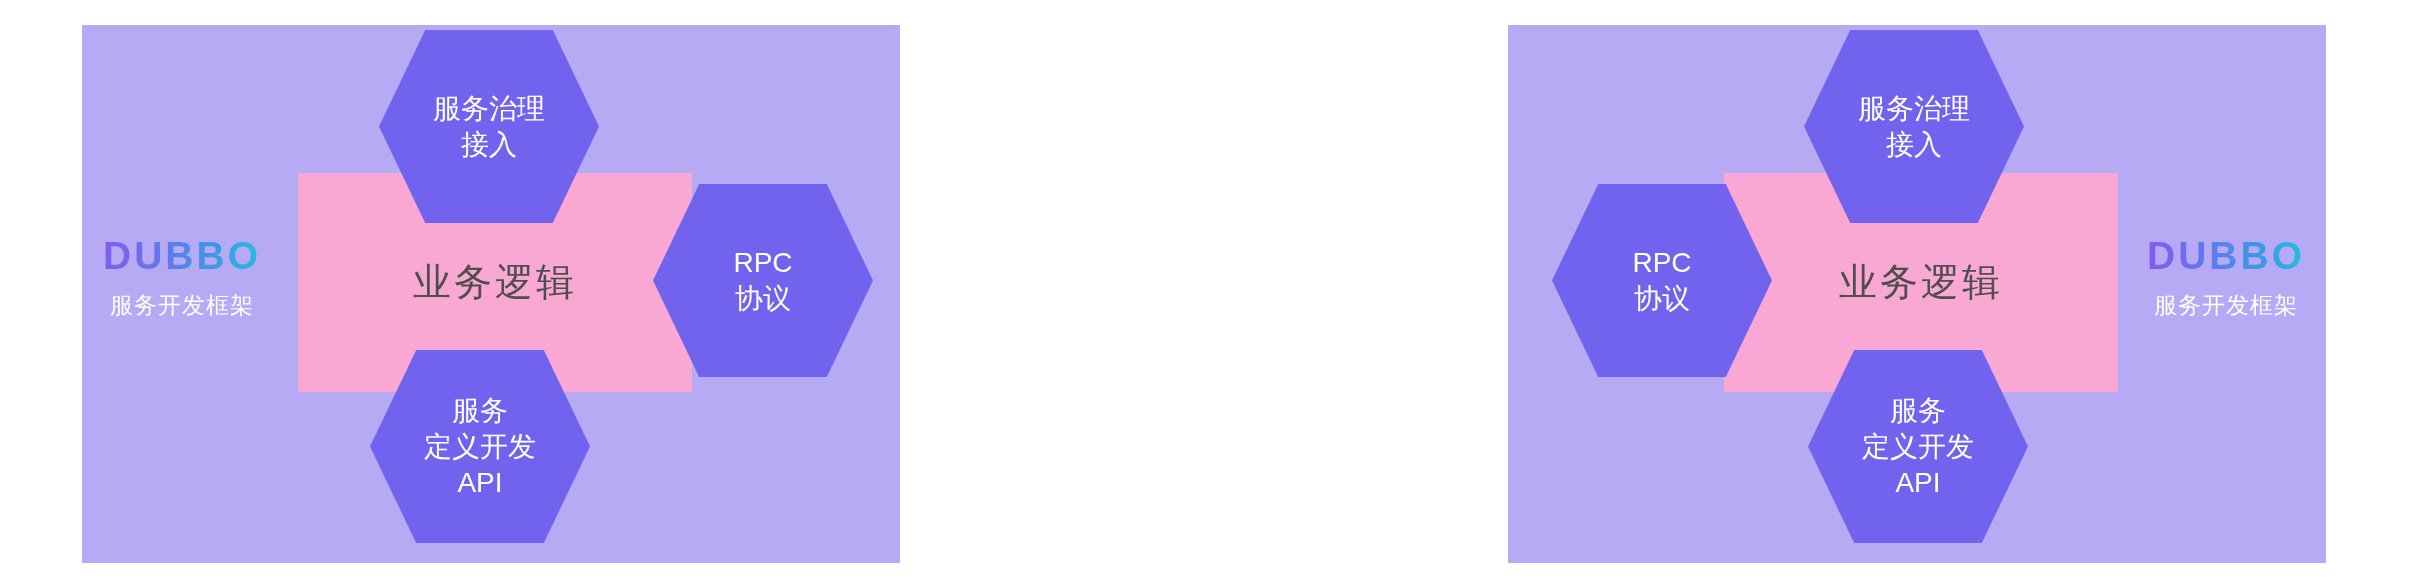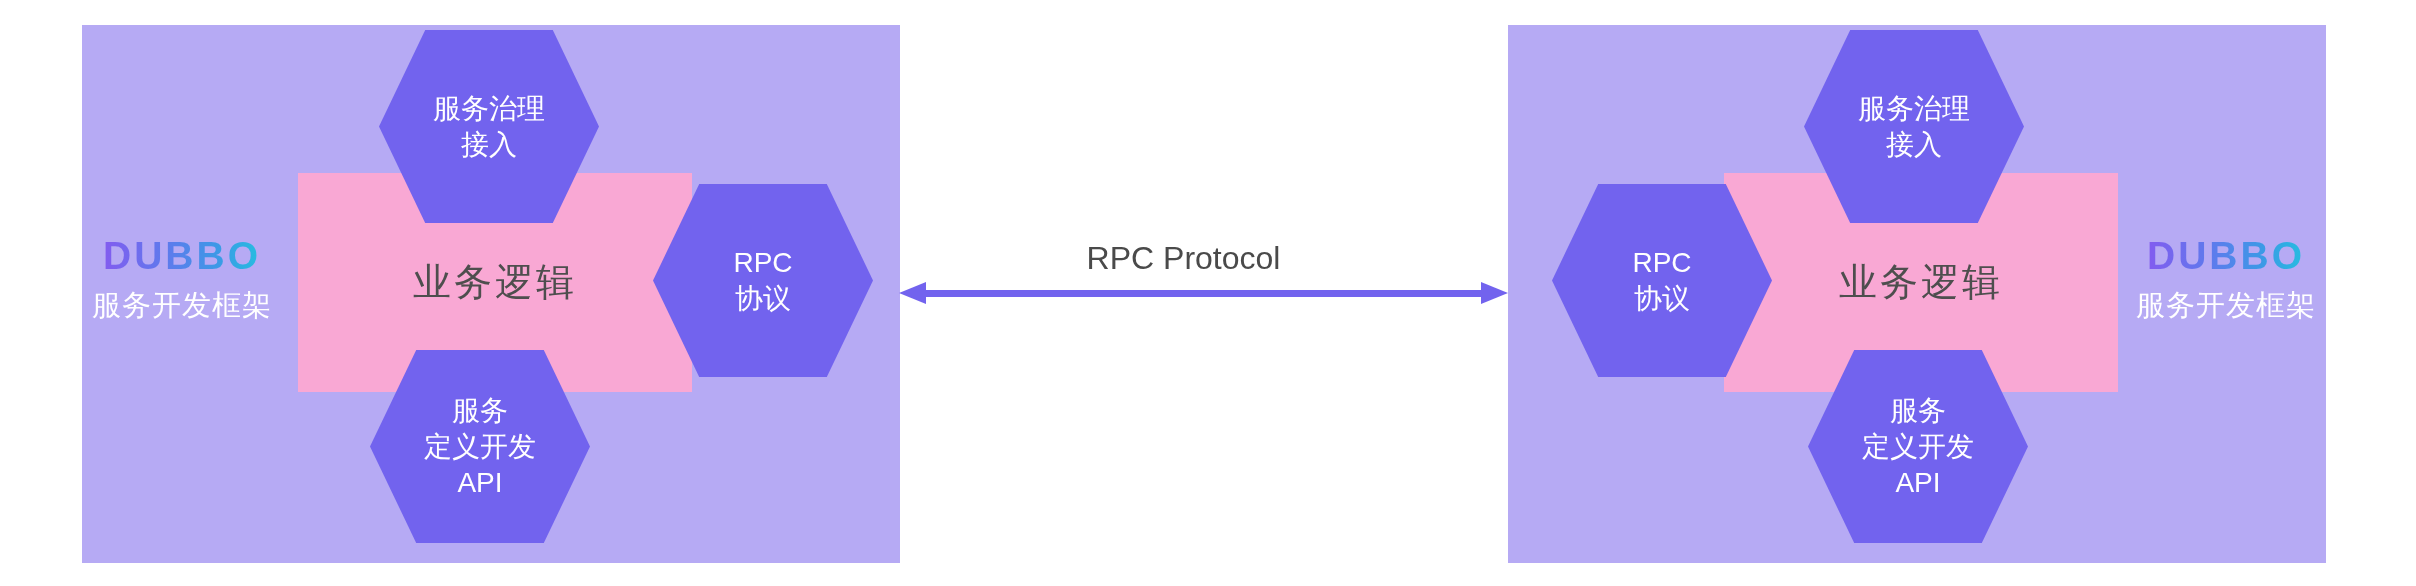--- a/index.html
+++ b/index.html
@@ -88,21 +88,21 @@
     letter-spacing: 3px;
     line-height: 50px;
     background: linear-gradient(90deg, #8a55f0 0%, #5a7eec 45%, #3b9ae6 70%, #1fc9de 100%);
     -webkit-background-clip: text;
     background-clip: text;
     color: transparent;
     white-space: nowrap;
   }
   .logo-tagline {
     margin-top: 8px;
-    font-size: 29px;
+    font-size: 23px;
     line-height: 32px;
     color: #ffffff;
     letter-spacing: 1px;
     white-space: nowrap;
   }
 
   
   .connector {
     position: absolute;
     left: 899px;
@@ -163,26 +163,20 @@
       <span>协议</span>
     </div>
 
     <div class="hex hex-bottom">
       <span>服务</span>
       <span>定义开发</span>
       <span>API</span>
     </div>
   </div>
 
-  <div class="connector">
-    <div class="connector-label">RPC Protocol</div>
-    <div class="arrow-line"></div>
-    <div class="arrow-head west"></div>
-    <div class="arrow-head east"></div>
-  </div>
 
   <div class="panel right">
     <div class="logo">
       <div class="logo-word">DUBBO</div>
       <div class="logo-tagline">服务开发框架</div>
     </div>
 
     <div class="logic-box">
       <span class="logic-label">业务逻辑</span>
     </div>

